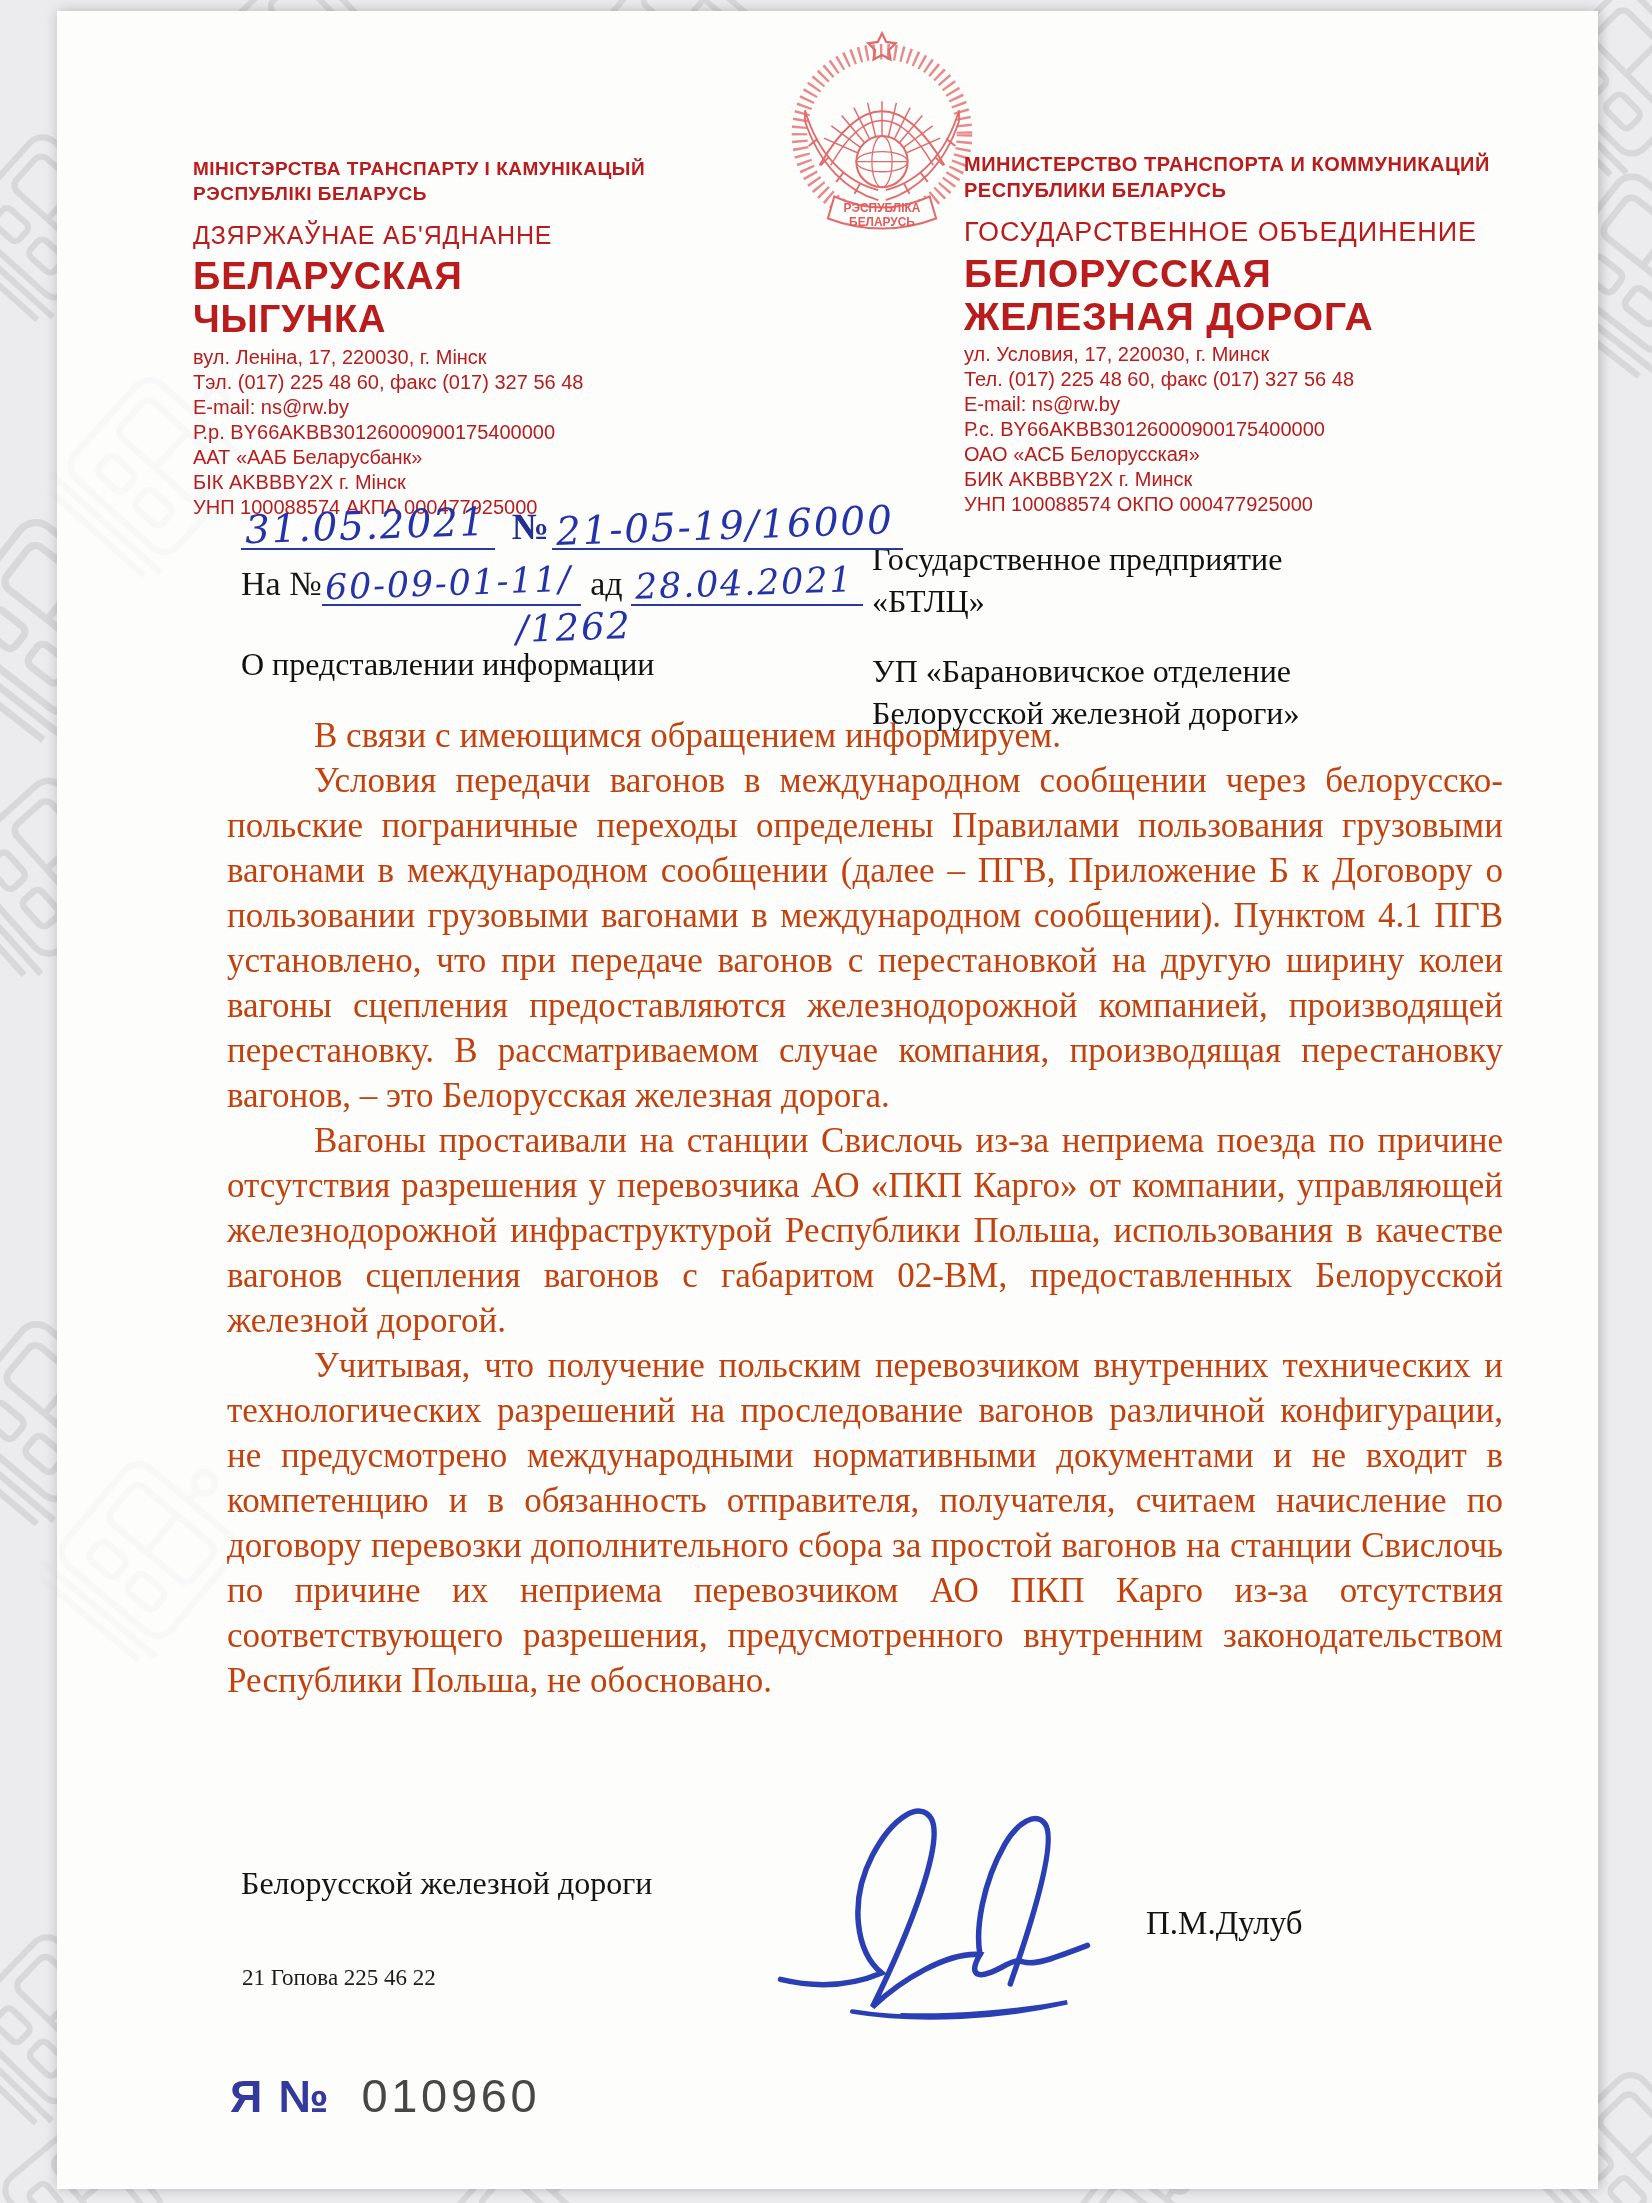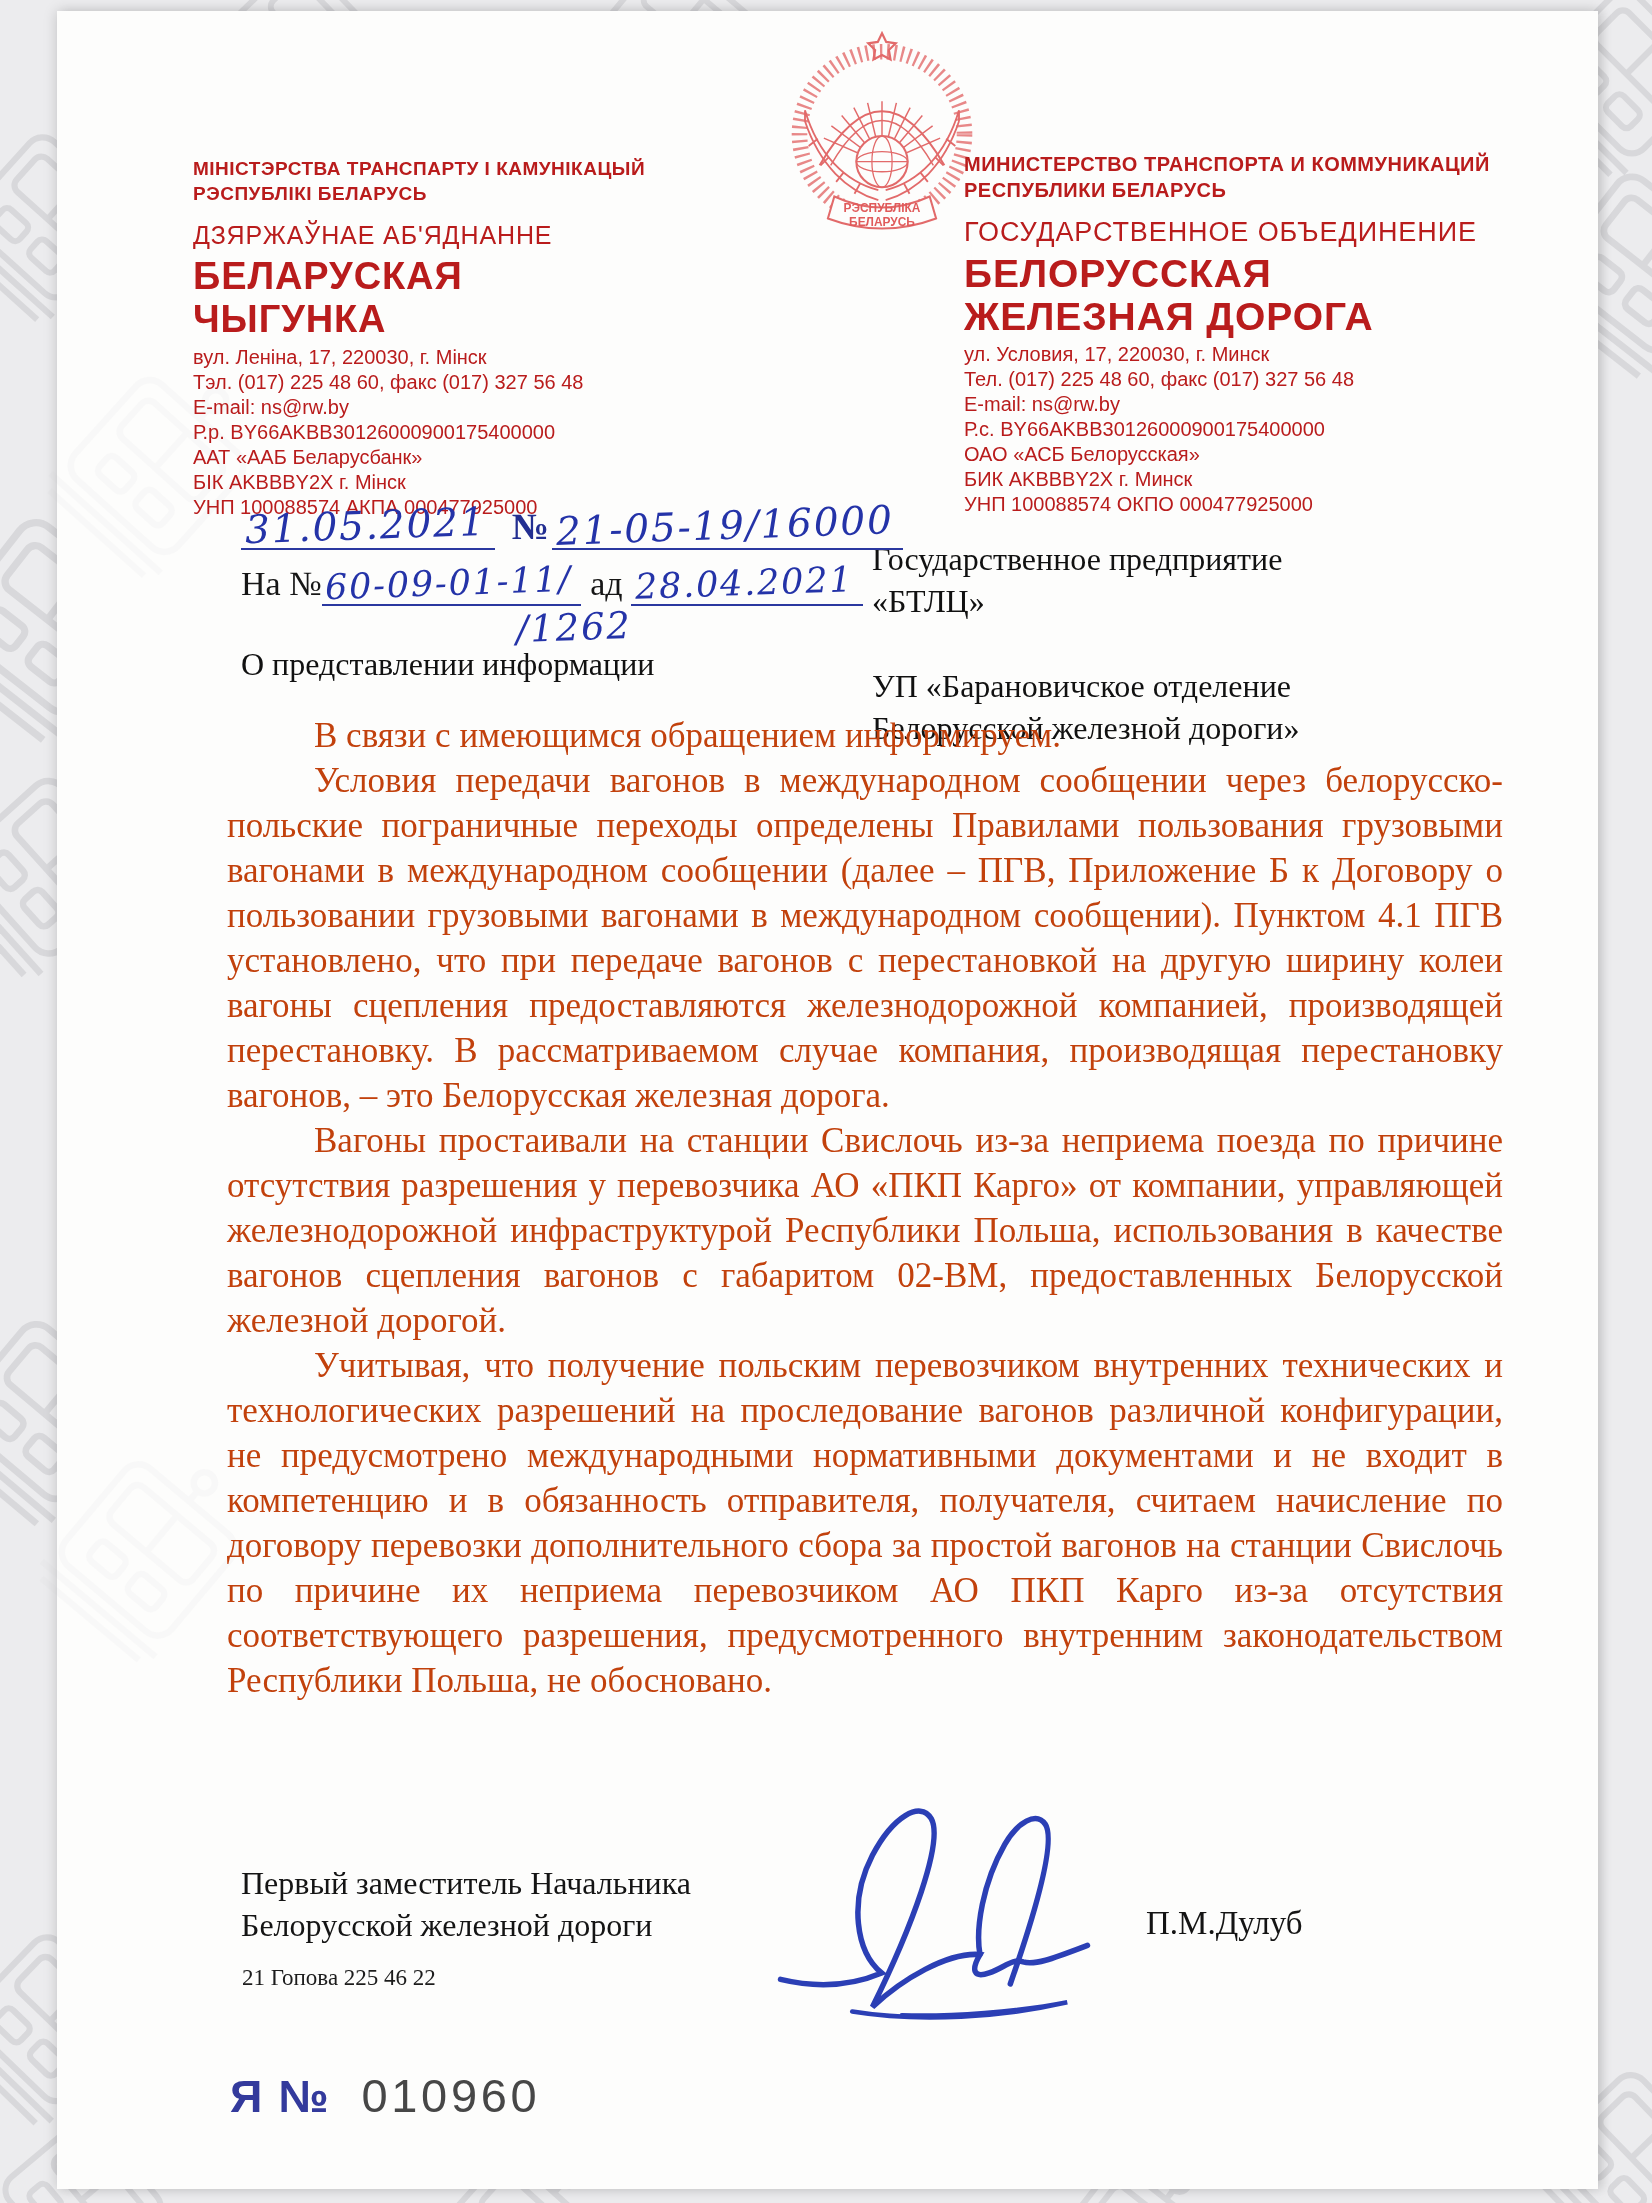--- a/index.html
+++ b/index.html
@@ -43,21 +43,21 @@
   .uline{display:inline-block;border-bottom:2.8px solid #2a38a0;padding:0 9.2px 0 3.7px;}
   .ref-line1{font-size:39px;white-space:nowrap;}
   .ref-line1 .no-sign{font-family:"Liberation Serif",serif;font-style:normal;transform:none;
     color:#232f91;font-weight:bold;font-size:37px;margin:0 1.8px 0 16.5px;}
   .ref-line2{font-size:35px;margin-top:13px;white-space:nowrap;}
   .printed-label{font-family:"Liberation Serif",serif;color:#161616;font-size:34px;font-style:normal;}
   .ref-extra{font-size:37px;margin-left:275px;margin-top:0px;}
   
   .recipient{position:absolute;left:815px;top:527px;width:597px;color:#111;
     font-size:32px;line-height:42px;z-index:2;}
-  .recipient .grp2{margin-top:43px;}
+  .recipient .grp2{margin-top:28px;}
   
   .subject{position:absolute;left:184px;top:635px;font-size:32px;color:#111;}
   .body-text{position:absolute;left:170px;top:702px;width:1276px;color:#c2410c;
     font-size:35px;line-height:45px;text-align:justify;z-index:2;}
   .body-text p{margin:0;text-indent:87px;}
   
   .sig-title{position:absolute;left:184px;top:1851px;font-size:32px;line-height:42px;color:#141414;}
   .sig-name{position:absolute;left:1089px;top:1894px;font-size:33px;color:#141414;}
   .sig-scrawl{position:absolute;left:707px;top:1780px;width:386px;height:239px;z-index:4;}
   .exec-note{position:absolute;left:185px;top:1954px;font-size:23px;color:#1c1c1c;}
@@ -257,21 +257,20 @@
   <div class="subject">О представлении информации</div>
 
   <div class="body-text">
     <p>В связи с имеющимся обращением информируем.</p>
     <p>Условия передачи вагонов в международном сообщении через белорусско-польские пограничные переходы определены Правилами пользования грузовыми вагонами в международном сообщении (далее – ПГВ, Приложение Б к Договору о пользовании грузовыми вагонами в международном сообщении). Пунктом 4.1 ПГВ установлено, что при передаче вагонов с перестановкой на другую ширину колеи вагоны сцепления предоставляются железнодорожной компанией, производящей перестановку. В рассматриваемом случае компания, производящая перестановку вагонов, – это Белорусская железная дорога.</p>
     <p>Вагоны простаивали на станции Свислочь из-за неприема поезда по причине отсутствия разрешения у перевозчика АО «ПКП Карго» от компании, управляющей железнодорожной инфраструктурой Республики Польша, использования в качестве вагонов сцепления вагонов с габаритом 02-ВМ, предоставленных Белорусской железной дорогой.</p>
     <p>Учитывая, что получение польским перевозчиком внутренних технических и технологических разрешений на проследование вагонов различной конфигурации, не предусмотрено международными нормативными документами и не входит в компетенцию и в обязанность отправителя, получателя, считаем начисление по договору перевозки дополнительного сбора за простой вагонов на станции Свислочь по причине их неприема перевозчиком АО ПКП Карго из-за отсутствия соответствующего разрешения, предусмотренного внутренним законодательством Республики Польша, не обосновано.</p>
   </div>
 
   <div class="sig-title">
-    <div>Первый заместитель Начальника</div>
     <div>Белорусской железной дороги</div>
   </div>
 
   <div class="sig-scrawl">
     <svg viewBox="0 0 420 260" fill="none">
       <path d="M18 205 C60 215 95 212 128 198 C100 175 92 120 118 70 C140 28 170 10 182 30 C196 55 160 150 118 235 C150 205 200 175 235 178 C225 195 228 204 245 198 C262 192 270 182 282 186 C295 190 315 182 352 168" stroke="#2b3fb5" stroke-width="6" stroke-linecap="round"></path>
       <path d="M96 240 C170 252 260 246 330 230 C280 240 200 246 150 244" stroke="#2b3fb5" stroke-width="5" stroke-linecap="round"></path>
       <path d="M235 178 C230 150 238 100 262 58 C276 34 296 22 306 36 C318 54 296 130 268 210" stroke="#2b3fb5" stroke-width="6" stroke-linecap="round"></path>
     </svg>
   </div>

